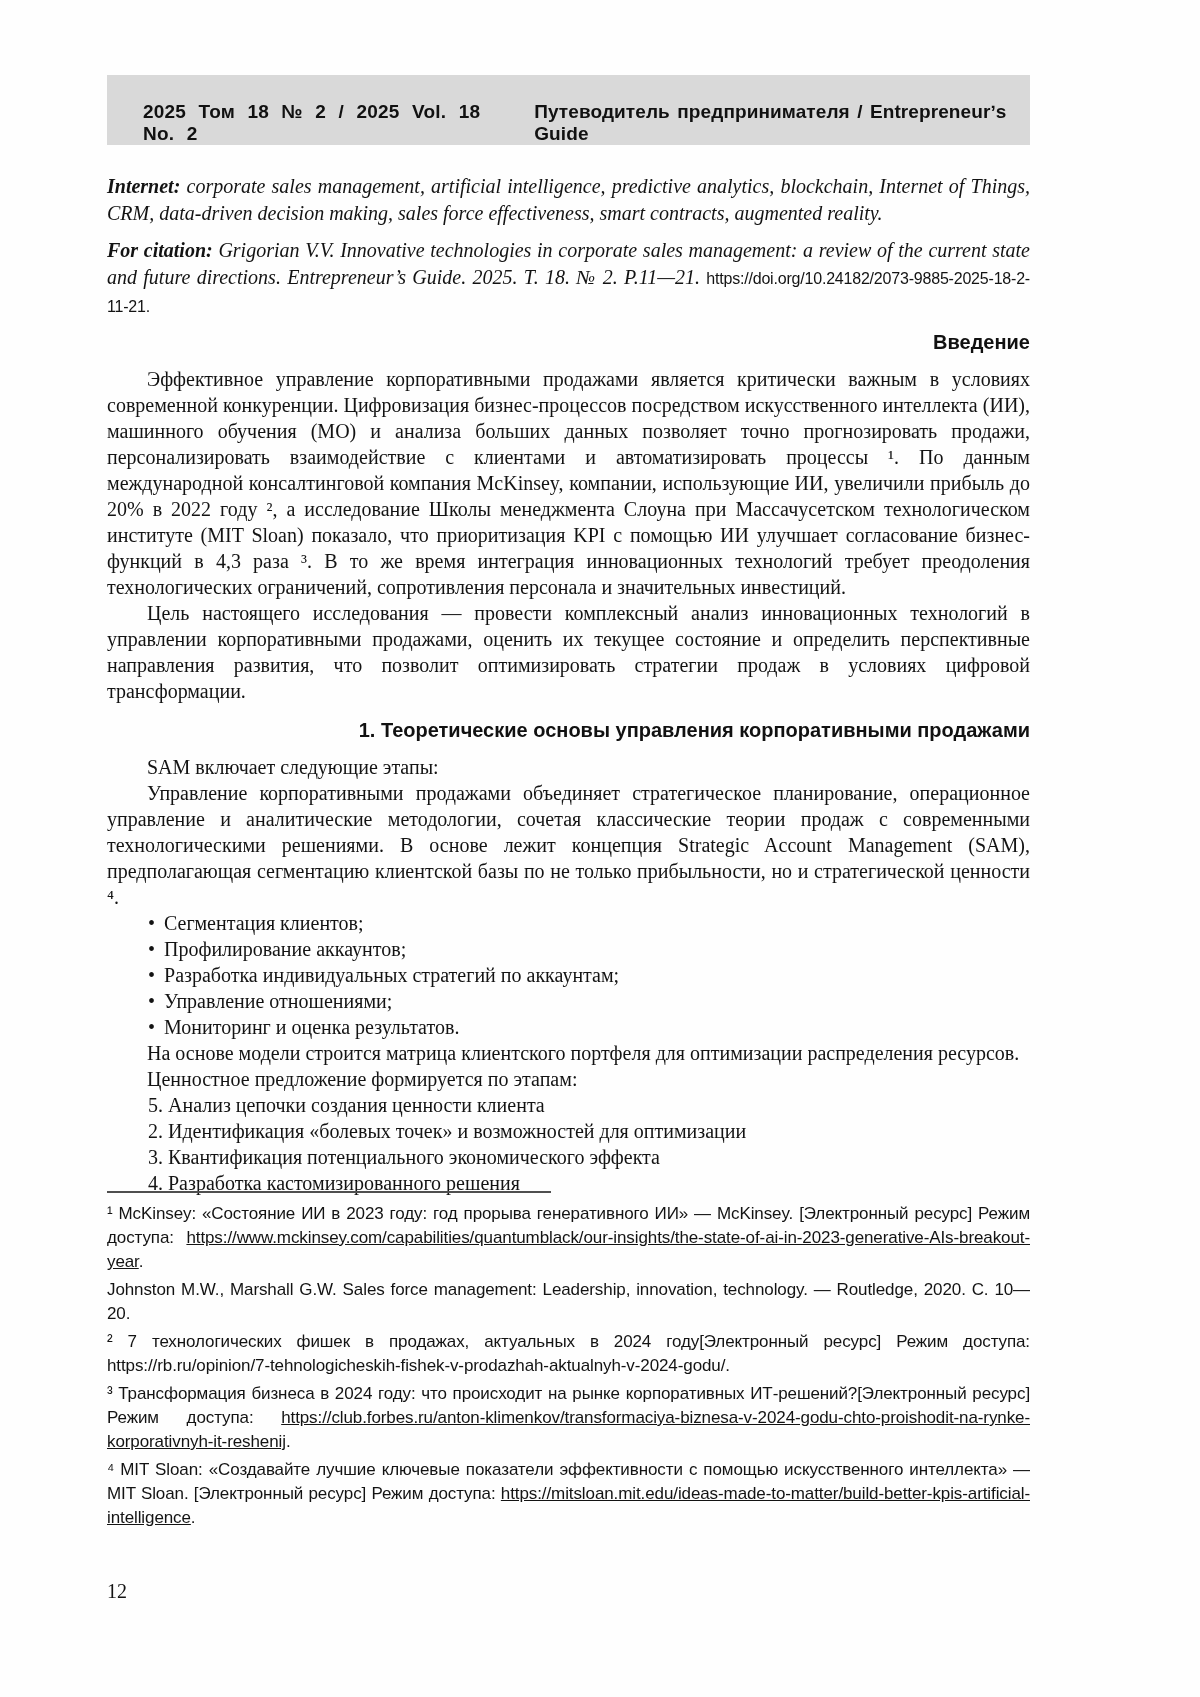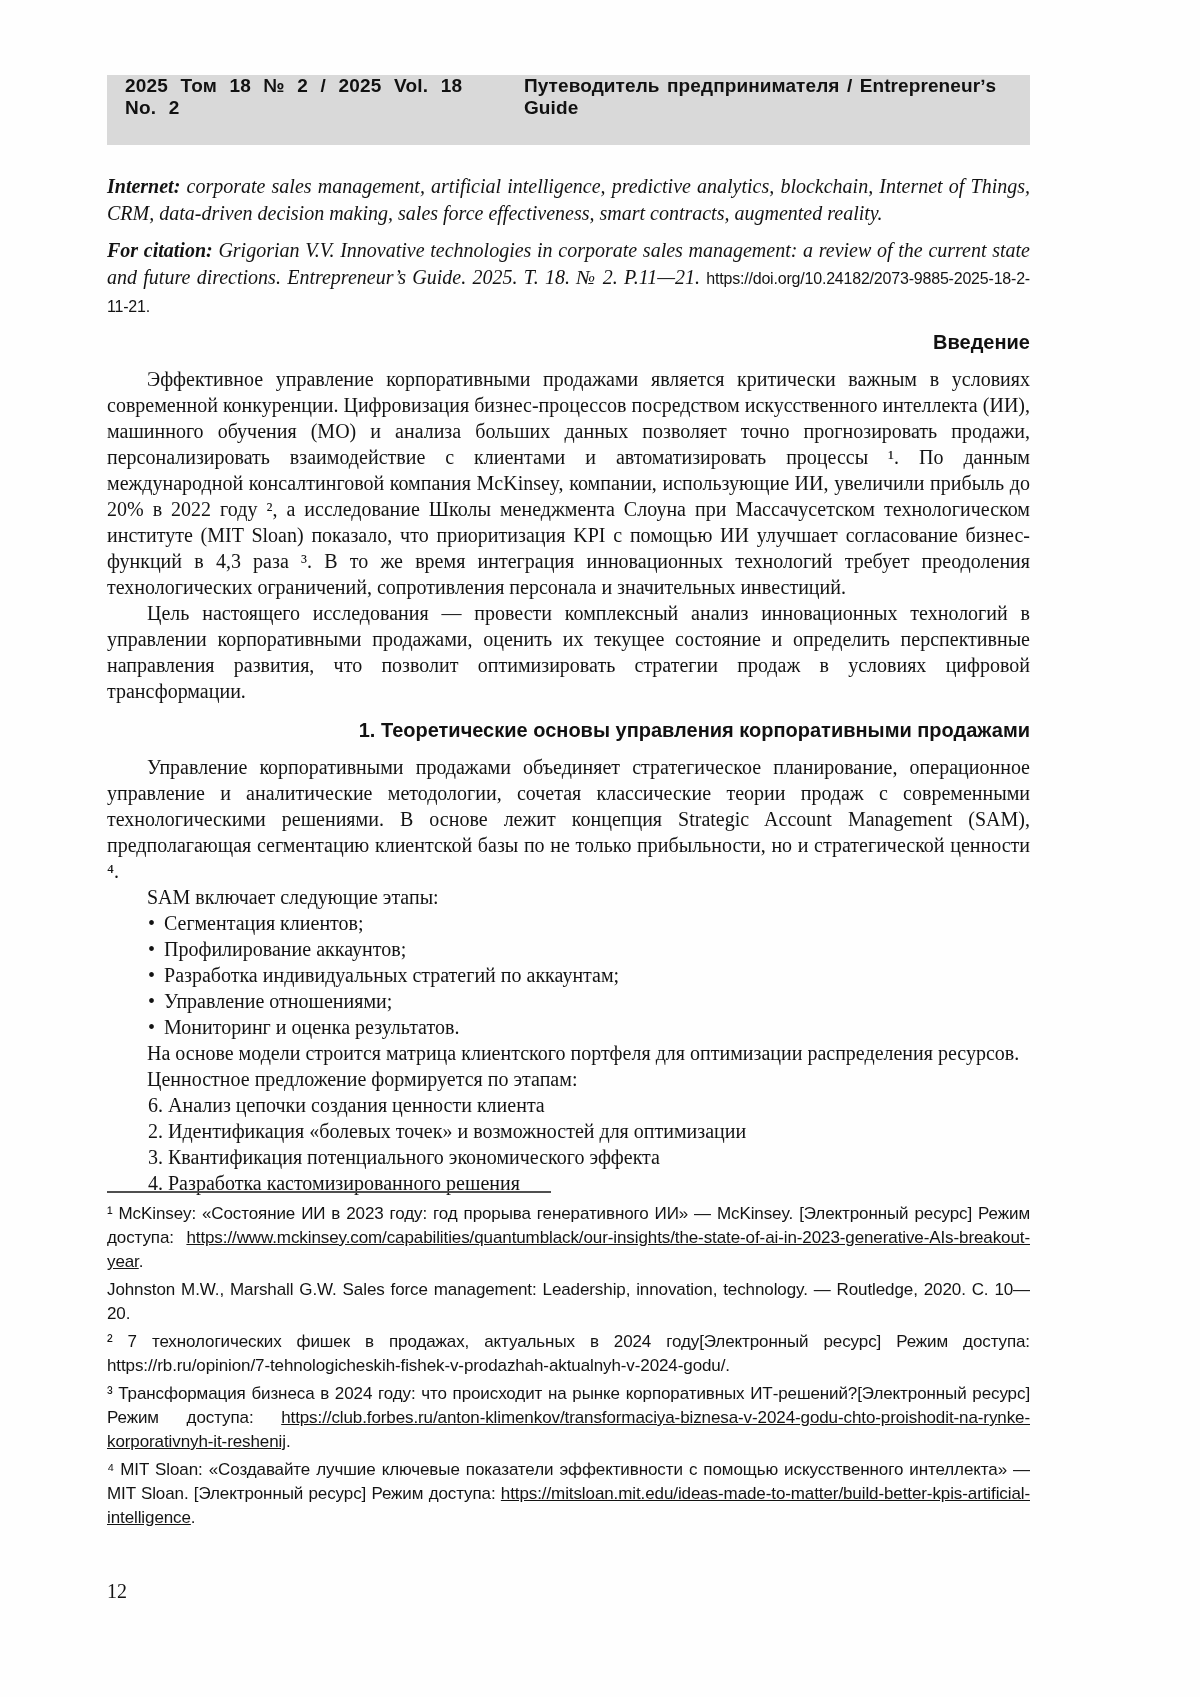--- a/index.html
+++ b/index.html
@@ -4,22 +4,22 @@
 <style>
   html,body{margin:0;padding:0;background:#ffffff;}
   .page{
     position:relative;width:1200px;height:1697px;background:#fefefe;
     color:#131313;font-family:"Liberation Serif","DejaVu Serif",serif;
     overflow:hidden;
   }
   .runhead{
     position:absolute;left:107px;top:75px;width:923px;height:70px;
     background:#d9d9d9;box-sizing:border-box;
-    display:flex;align-items:flex-start;justify-content:space-between;
-    padding:0 16px 0 18px;
+    display:flex;align-items:flex-end;justify-content:space-between;
+    padding:0 16px 0 36px;
     font-family:"Liberation Sans","DejaVu Sans",sans-serif;
     font-weight:bold;font-size:19px;color:#111;gap:28px;
   }
   .runhead .left{word-spacing:7px;letter-spacing:0.2px;}
   .runhead .right{word-spacing:2px;letter-spacing:0.1px;}
   .content{position:absolute;left:107px;top:173px;width:923px;}
   .meta{
     font-style:italic;font-size:20px;line-height:27px;
     margin:0 0 10px 0;text-align:justify;
   }
@@ -68,33 +68,33 @@
 
     <p class="meta"><span class="lbl">For citation:</span><span> Grigorian V.V. Innovative technologies in corporate sales management: a review of the current state and future directions. Entrepreneur’s Guide. 2025. Т. 18. № 2. P.11—21. </span><span class="doi">https://doi.org/10.24182/2073-9885-2025-18-2-11-21.</span></p>
 
     <h2>Введение</h2>
 
     <p class="body j ind">Эффективное управление корпоративными продажами является критически важным в условиях современной конкуренции. Цифровизация бизнес-процессов посредством искусственного интеллекта (ИИ), машинного обучения (МО) и анализа больших данных позволяет точно прогнозировать продажи, персонализировать взаимодействие с клиентами и автоматизировать процессы ¹. По данным международной консалтинговой компания McKinsey, компании, использующие ИИ, увеличили прибыль до 20% в 2022 году ², а исследование Школы менеджмента Слоуна при Массачусетском технологическом институте (MIT Sloan) показало, что приоритизация KPI с помощью ИИ улучшает согласование бизнес-функций в 4,3 раза ³. В то же время интеграция инновационных технологий требует преодоления технологических ограничений, сопротивления персонала и значительных инвестиций.</p>
     <p class="body j ind">Цель настоящего исследования — провести комплексный анализ инновационных технологий в управлении корпоративными продажами, оценить их текущее состояние и определить перспективные направления развития, что позволит оптимизировать стратегии продаж в условиях цифровой трансформации.</p>
 
     <h2 class="sec">1. Теоретические основы управления корпоративными продажами</h2>
 
+    <p class="body ind">SAM включает следующие этапы:</p>
     <p class="body j ind">Управление корпоративными продажами объединяет стратегическое планирование, операционное управление и аналитические методологии, сочетая классические теории продаж с современными технологическими решениями. В основе лежит концепция Strategic Account Management (SAM), предполагающая сегментацию клиентской базы по не только прибыльности, но и стратегической ценности ⁴.</p>
-    <p class="body ind">SAM включает следующие этапы:</p>
 
     <div class="li"><span class="blt">•</span><span>Сегментация клиентов;</span></div>
     <div class="li"><span class="blt">•</span><span>Профилирование аккаунтов;</span></div>
     <div class="li"><span class="blt">•</span><span>Разработка индивидуальных стратегий по аккаунтам;</span></div>
     <div class="li"><span class="blt">•</span><span>Управление отношениями;</span></div>
     <div class="li"><span class="blt">•</span><span>Мониторинг и оценка результатов.</span></div>
 
     <p class="body j ind">На основе модели строится матрица клиентского портфеля для оптимизации распределения ресурсов.</p>
     <p class="body ind">Ценностное предложение формируется по этапам:</p>
 
-    <div class="li">6. Анализ цепочки создания ценности клиента</div>
+    <div class="li">5. Анализ цепочки создания ценности клиента</div>
     <div class="li">2. Идентификация «болевых точек» и возможностей для оптимизации</div>
     <div class="li">3. Квантификация потенциального экономического эффекта</div>
     <div class="li">4. Разработка кастомизированного решения</div>
 
   </div>
 
   <div class="fnblock">
     <div class="fnsep"></div>
     <p class="fn"><span>¹ McKinsey: «Состояние ИИ в 2023 году: год прорыва генеративного ИИ» — McKinsey. [Электронный ресурс] Режим доступа: </span><span class="link">https://www.mckinsey.com/capabilities/quantumblack/our-insights/the-state-of-ai-in-2023-generative-AIs-breakout-year</span><span>.</span></p>
     <p class="fn">Johnston M.W., Marshall G.W. Sales force management: Leadership, innovation, technology. — Routledge, 2020. C. 10—20.</p>

